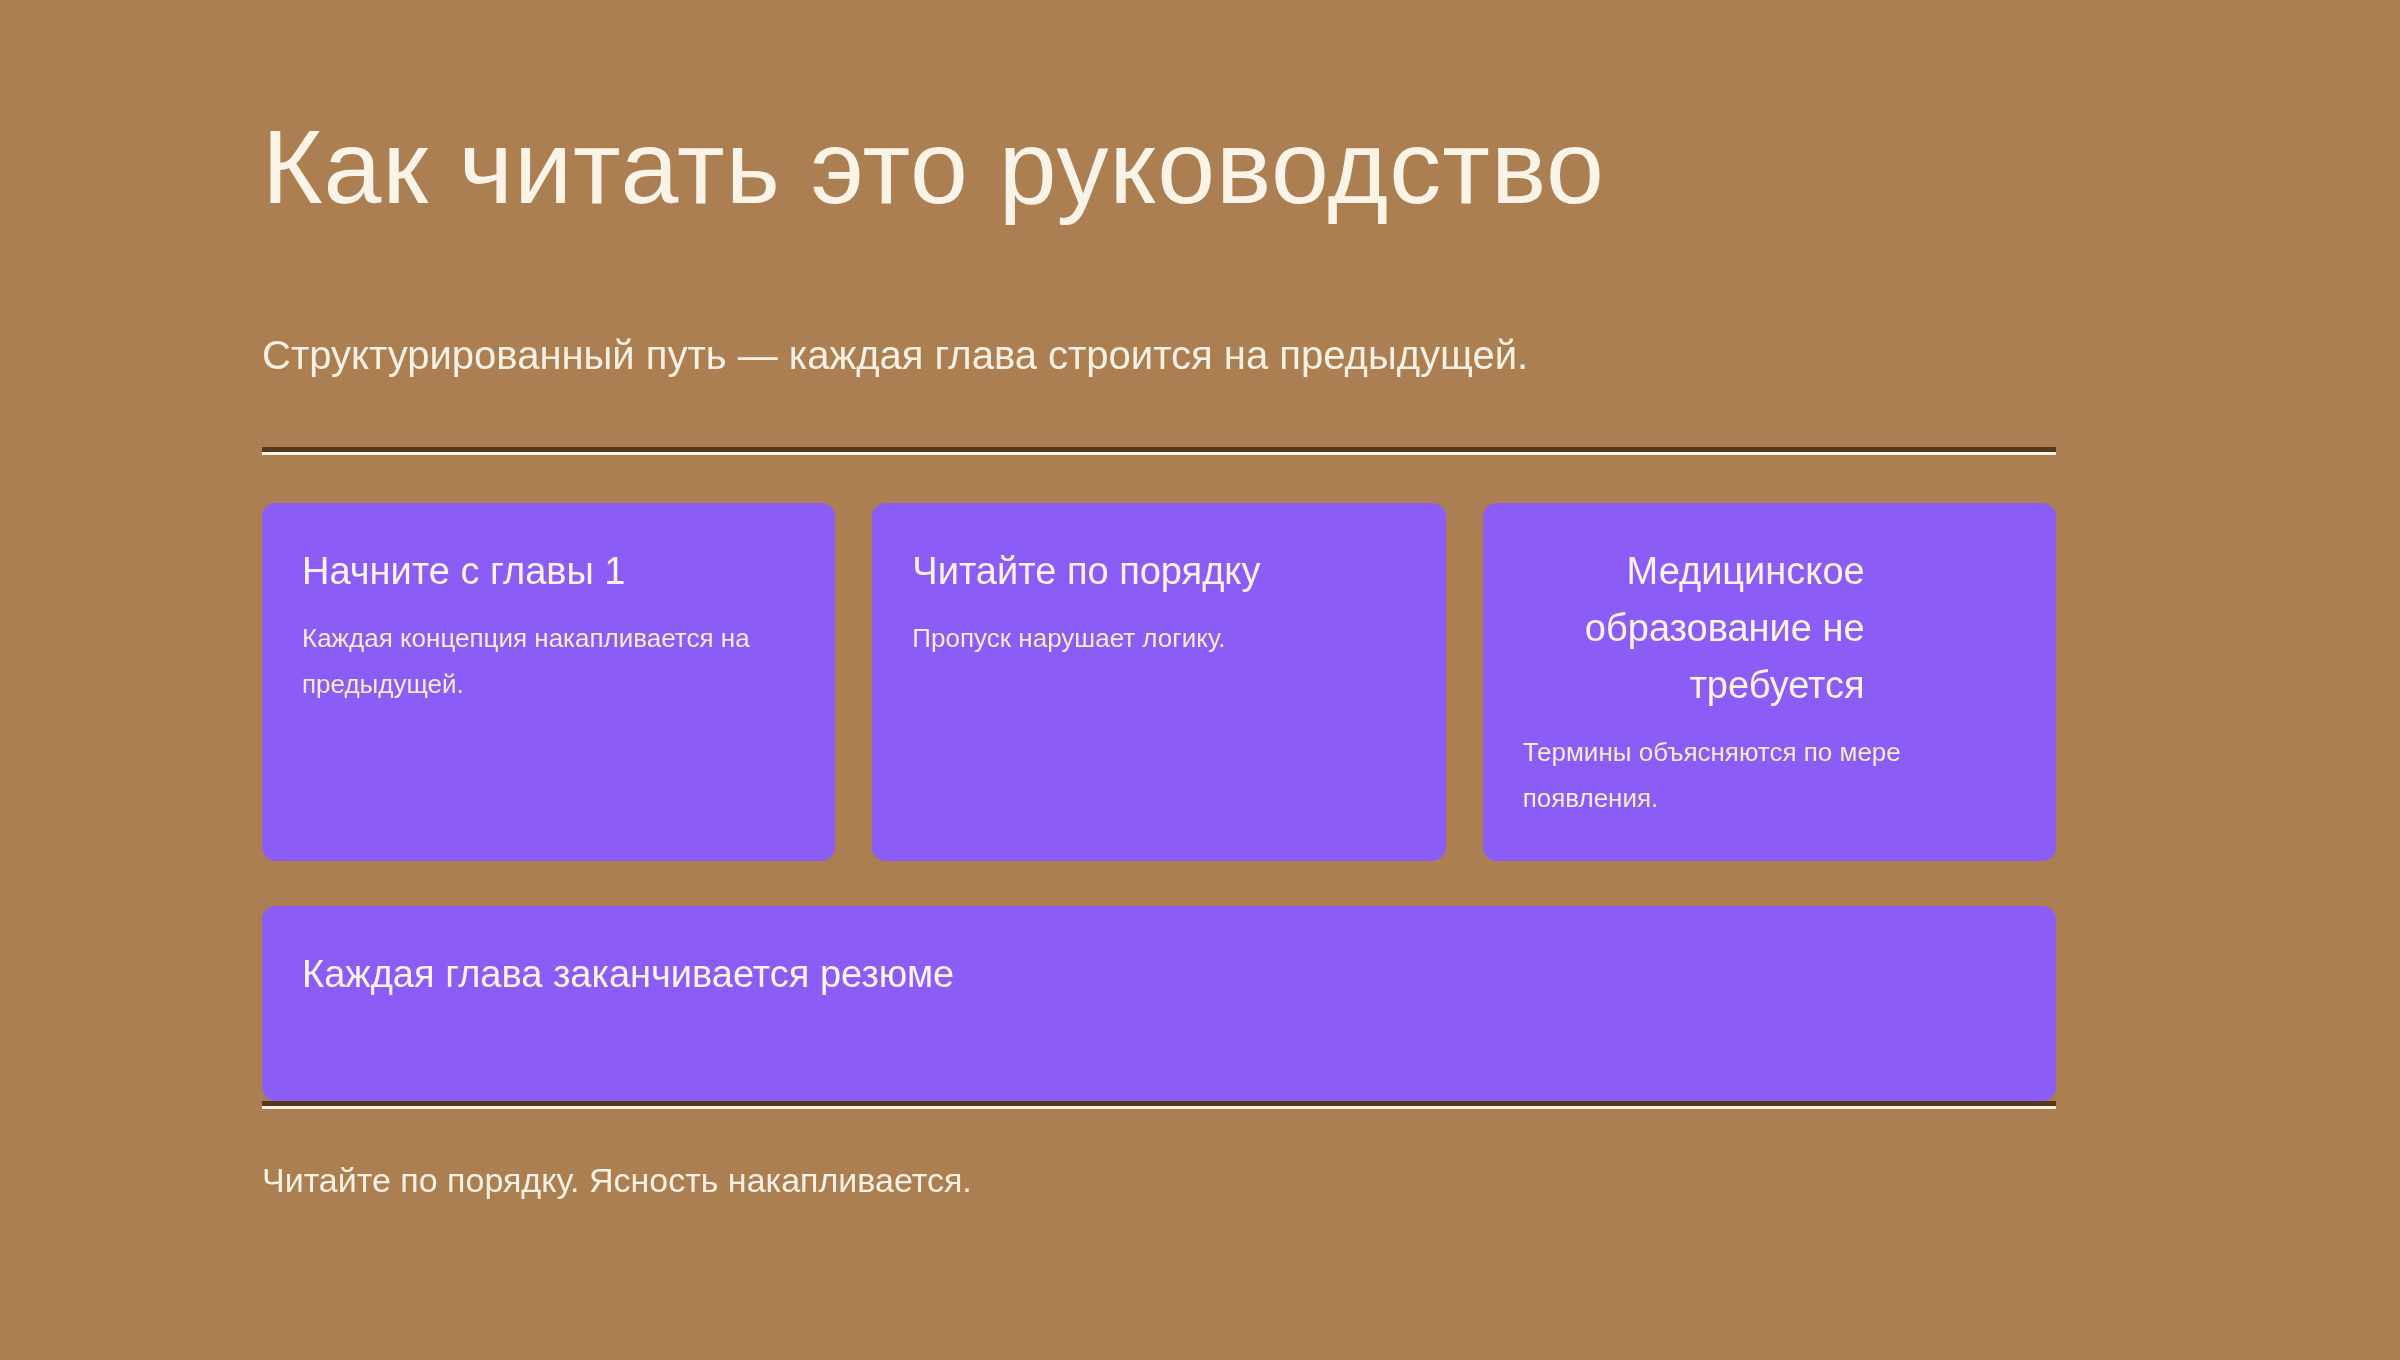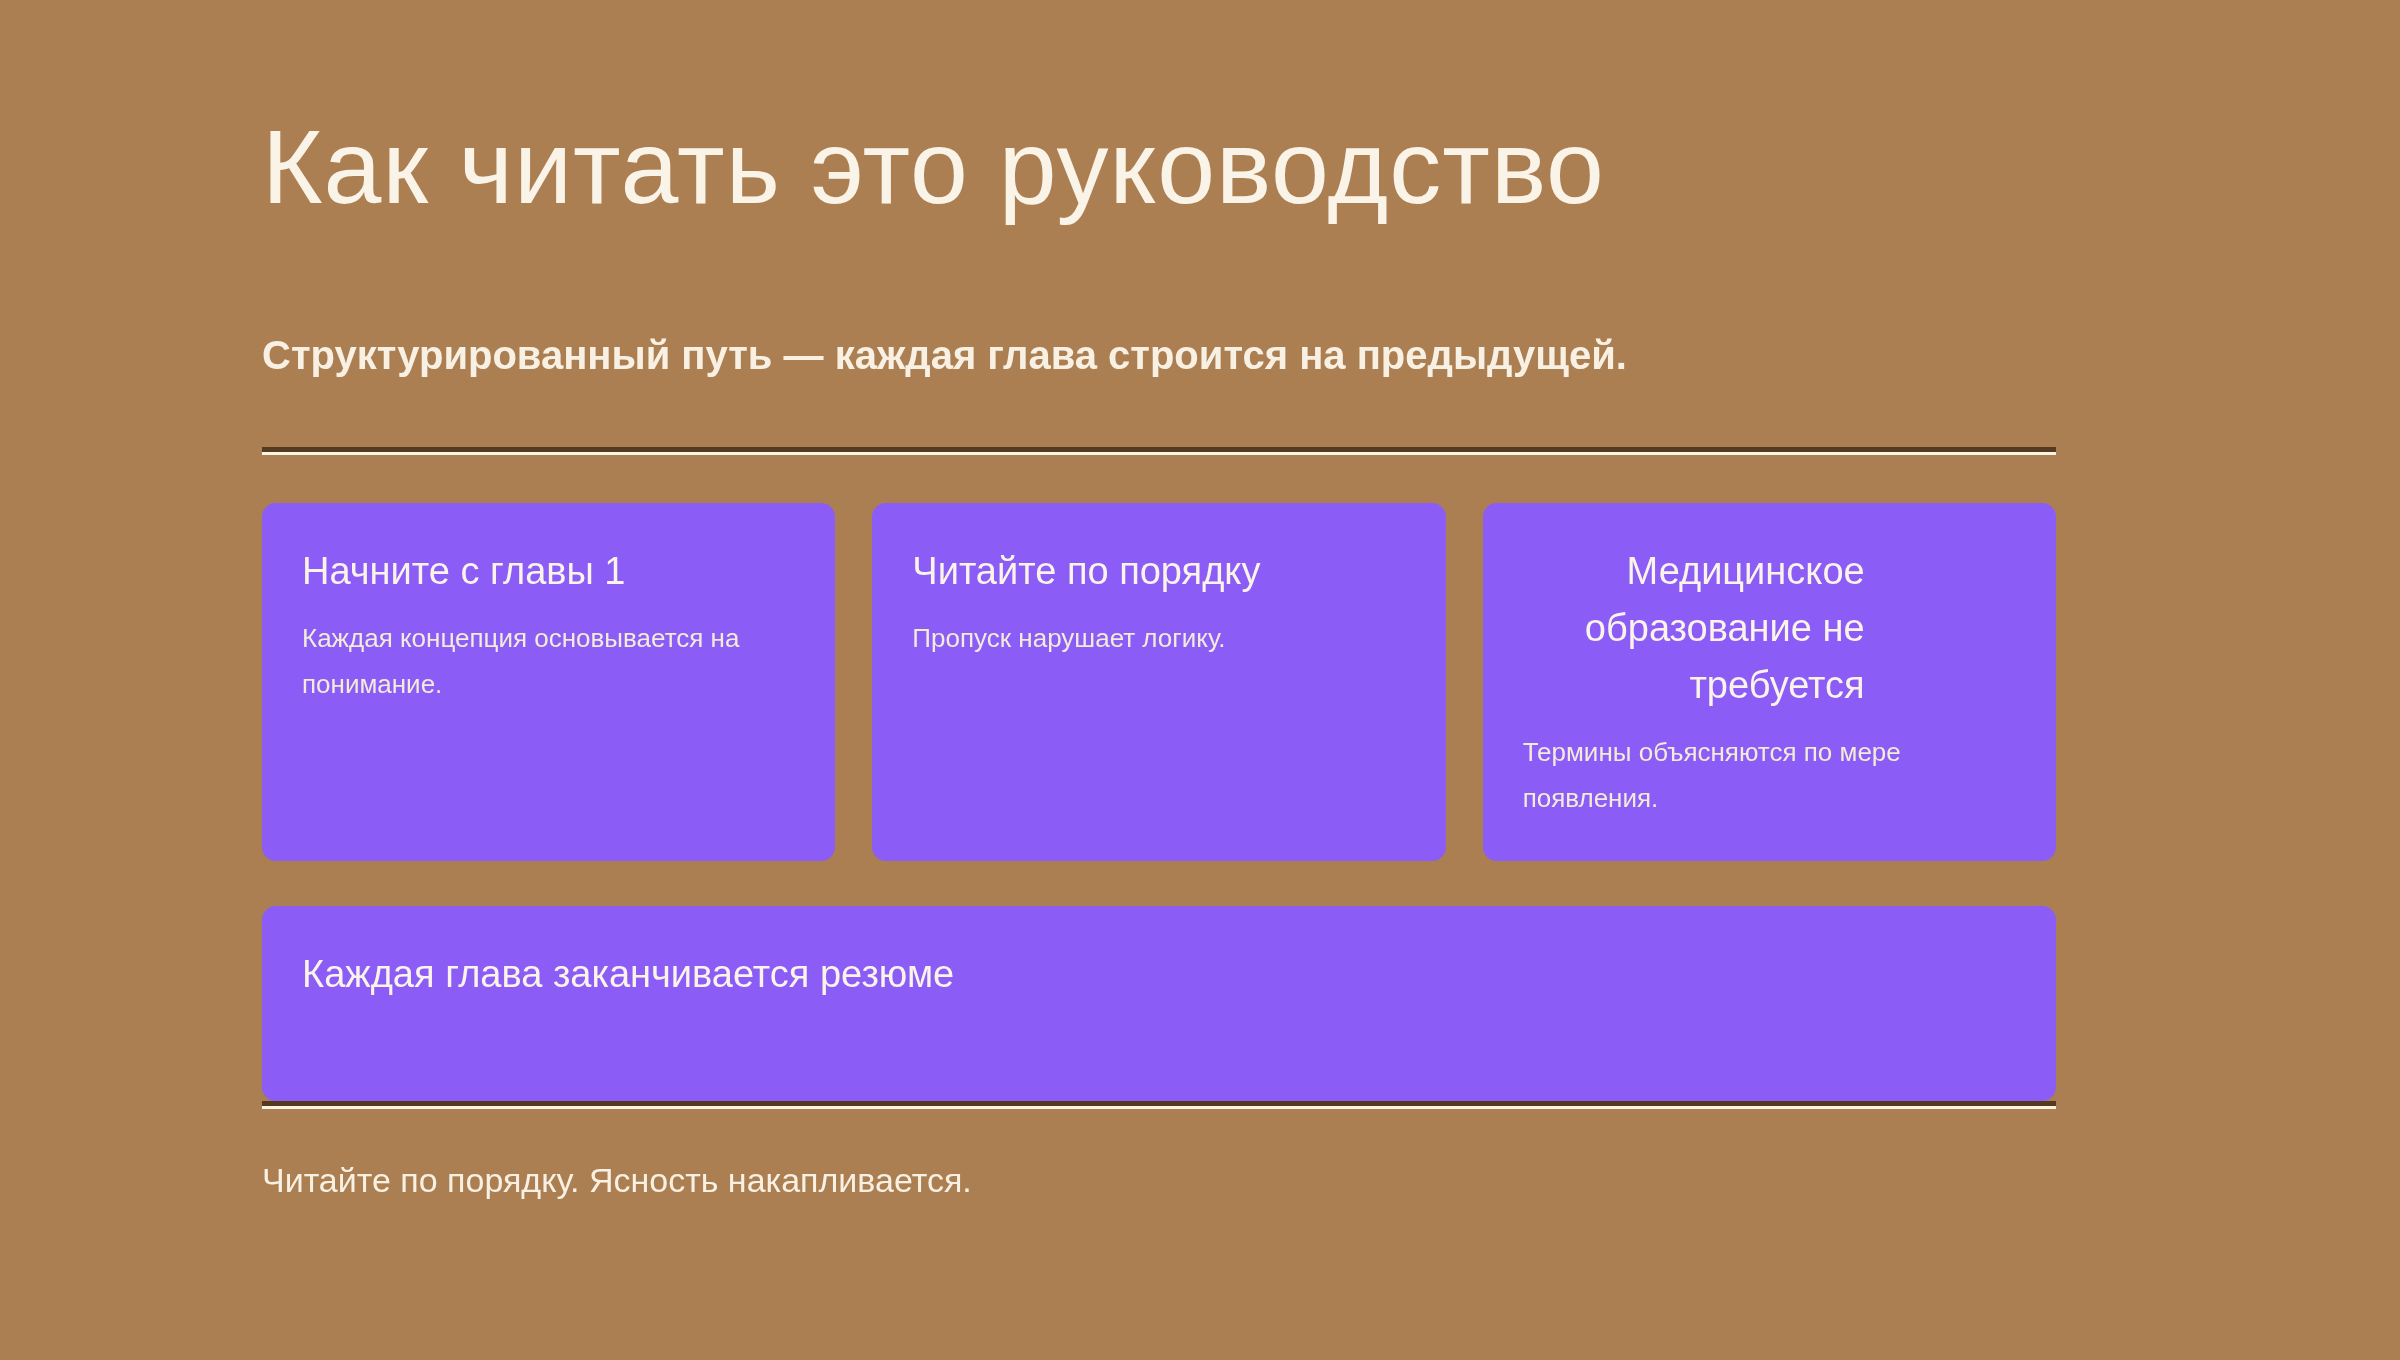--- a/index.html
+++ b/index.html
@@ -20,21 +20,21 @@
   .page-title {
     font-size: 104px;
     font-weight: 400;
     line-height: 1.3;
     letter-spacing: 1px;
     margin: 0 0 92px 0;
     color: #faf4e8;
   }
   .page-subtitle {
     font-size: 40px;
-    font-weight: 700;
+    font-weight: 400;
     line-height: 1.4;
     margin: 0 0 64px 0;
     color: #f8f1e3;
   }
   hr.rule {
     border: 0;
     height: 0;
     margin: 0;
     border-top: 5px solid #563a20;
     border-bottom: 3px solid #fcf4e4;
@@ -91,21 +91,21 @@
   <h1 class="page-title">Как читать это руководство</h1>
 
   <p class="page-subtitle">Структурированный путь — каждая глава строится на предыдущей.</p>
 
   <hr class="rule">
 
   <section class="cards-row">
 
     <article class="card">
       <h2 class="card-title">Начните с главы 1</h2>
-      <p class="card-body">Каждая концепция основывается на понимание.</p>
+      <p class="card-body">Каждая концепция накапливается на предыдущей.</p>
     </article>
 
     <article class="card">
       <h2 class="card-title">Читайте по порядку</h2>
       <p class="card-body">Пропуск нарушает логику.</p>
     </article>
 
     <article class="card">
       <h2 class="card-title">Медицинское образование не требуется</h2>
       <p class="card-body">Термины объясняются по мере появления.</p>

